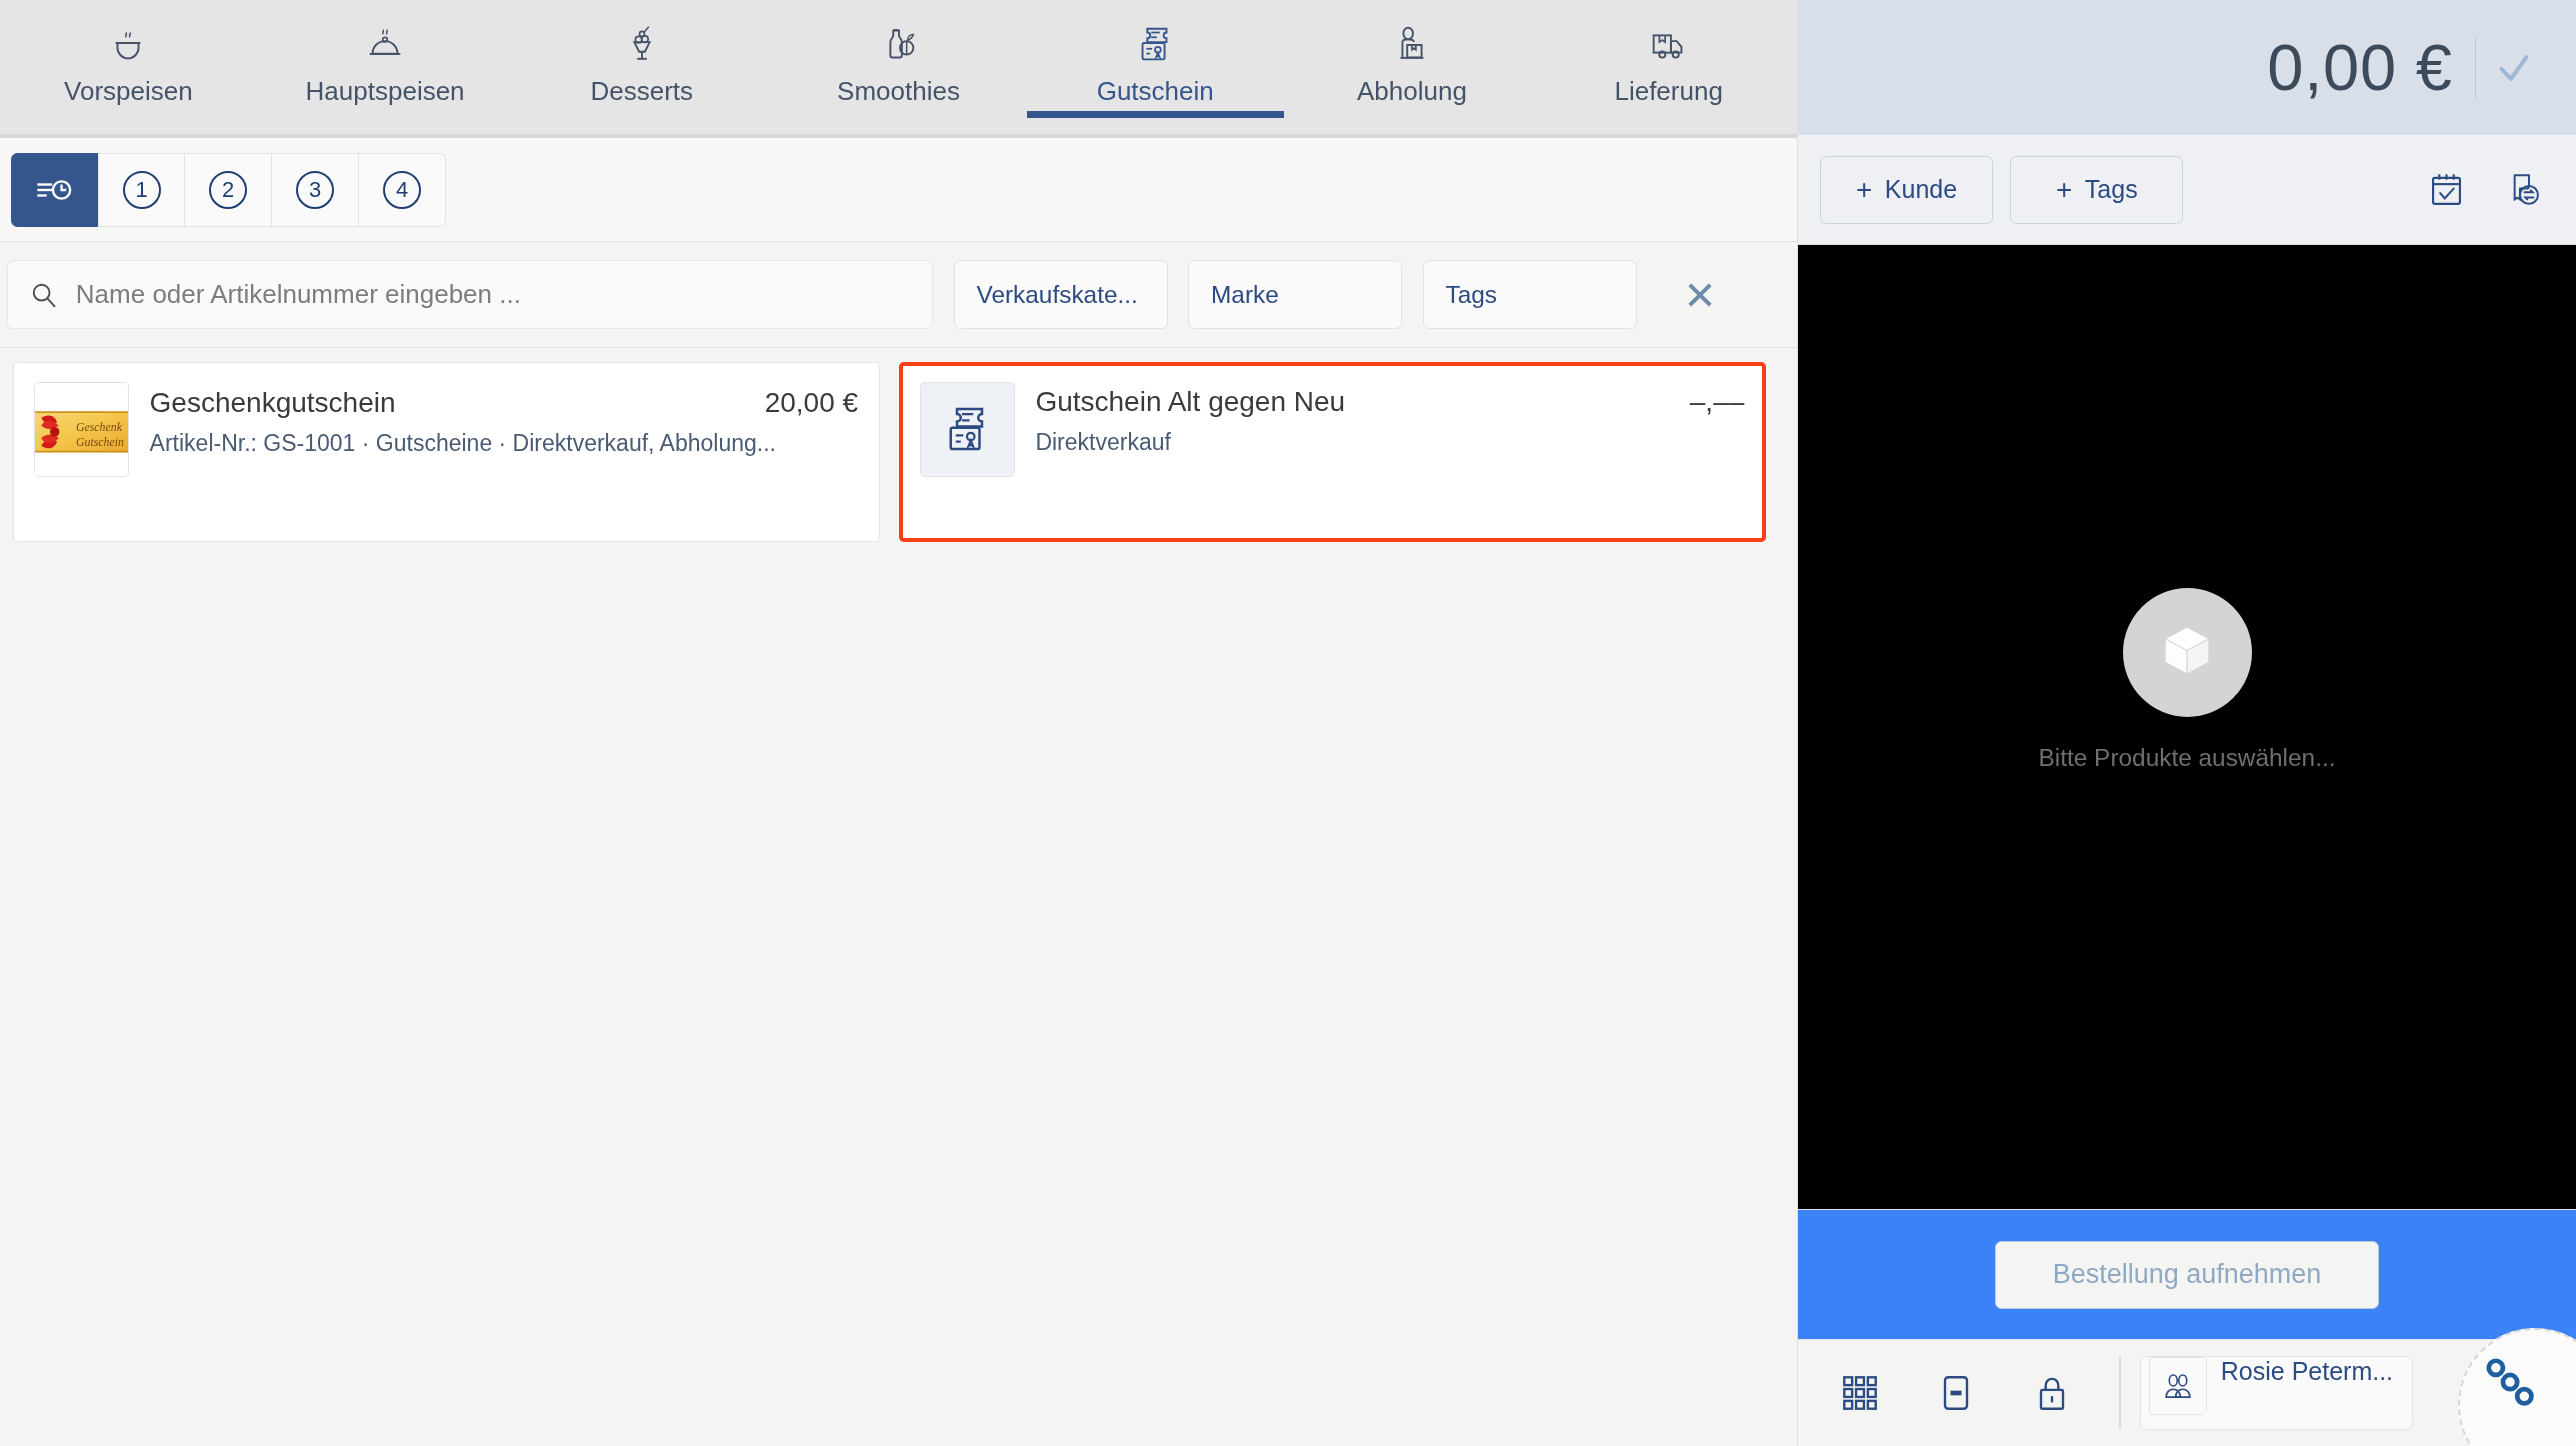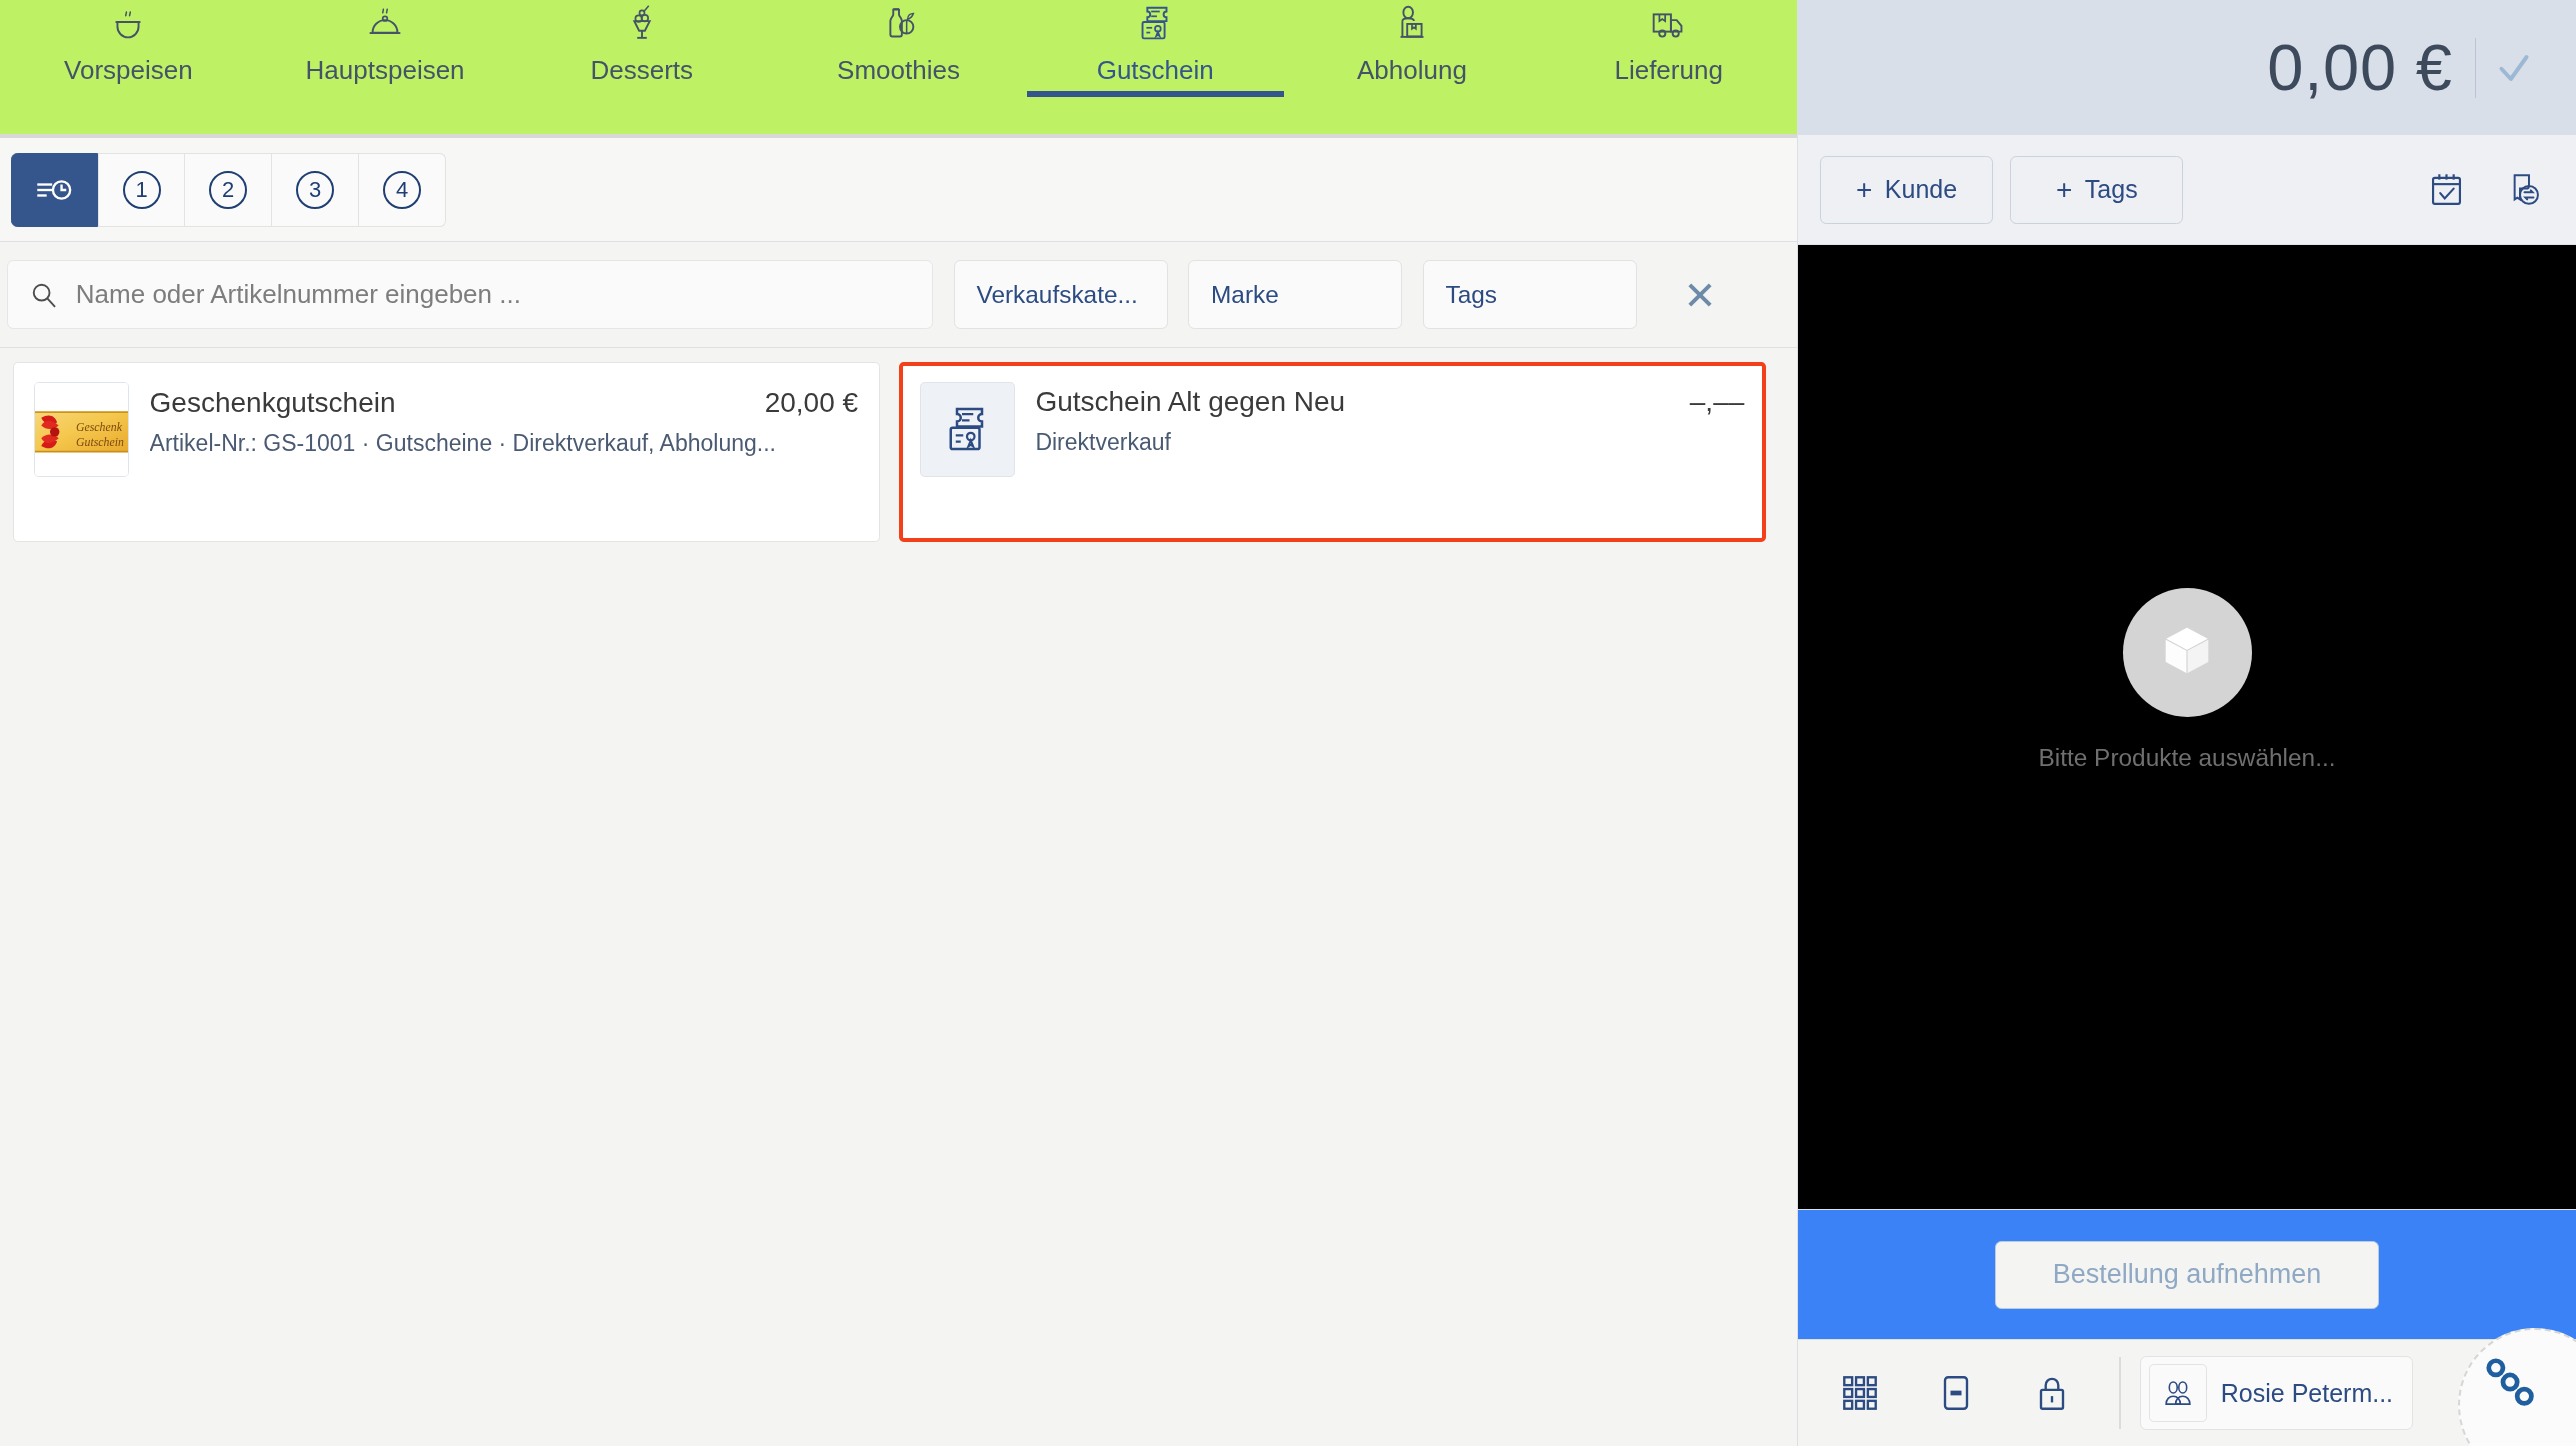--- a/index.html
+++ b/index.html
@@ -15,23 +15,23 @@
   #left {
     width: 1798px; height: 1446px;
     background: #ffffff;
     display: flex; flex-direction: column;
     border-right: 1.6px solid #dcdfe3;
   }
 
   
   .tabbar {
     height: 138px;
-    background: #bef264;
+    background: #e5e5e5;
     display: flex;
-    align-items: flex-start;
+    align-items: center;
     flex-shrink: 0;
     position: relative;
   }
   .tabbar::after {
     content: "";
     position: absolute; left: 0; right: 0; bottom: 0;
     height: 3.9px; background: #d8d8d6;
   }
   .tab {
     flex: 1 1 0;
@@ -283,21 +283,21 @@
     width: 69px; height: 69px; margin-right: 27px;
     display: flex; align-items: center; justify-content: center;
     cursor: pointer;
   }
   .bdiv { width: 1.6px; height: 72px; background: #dcdcda; margin: 0 19px 0 6.3px; }
   .userchip {
     height: 74px;
     background: #fafafa;
     border: 1.6px solid #e3e3e1;
     border-radius: 6.3px;
-    display: flex; align-items: center;
+    display: flex; align-items: flex-start;
     padding: 0 19px 0 7.9px; gap: 14px;
     cursor: pointer;
   }
   .useravatar {
     width: 58px; height: 58px;
     background: #fafafa;
     border: 1.6px solid #e3e3e1;
     border-radius: 4.7px;
     display: flex; align-items: center; justify-content: center;
   }

